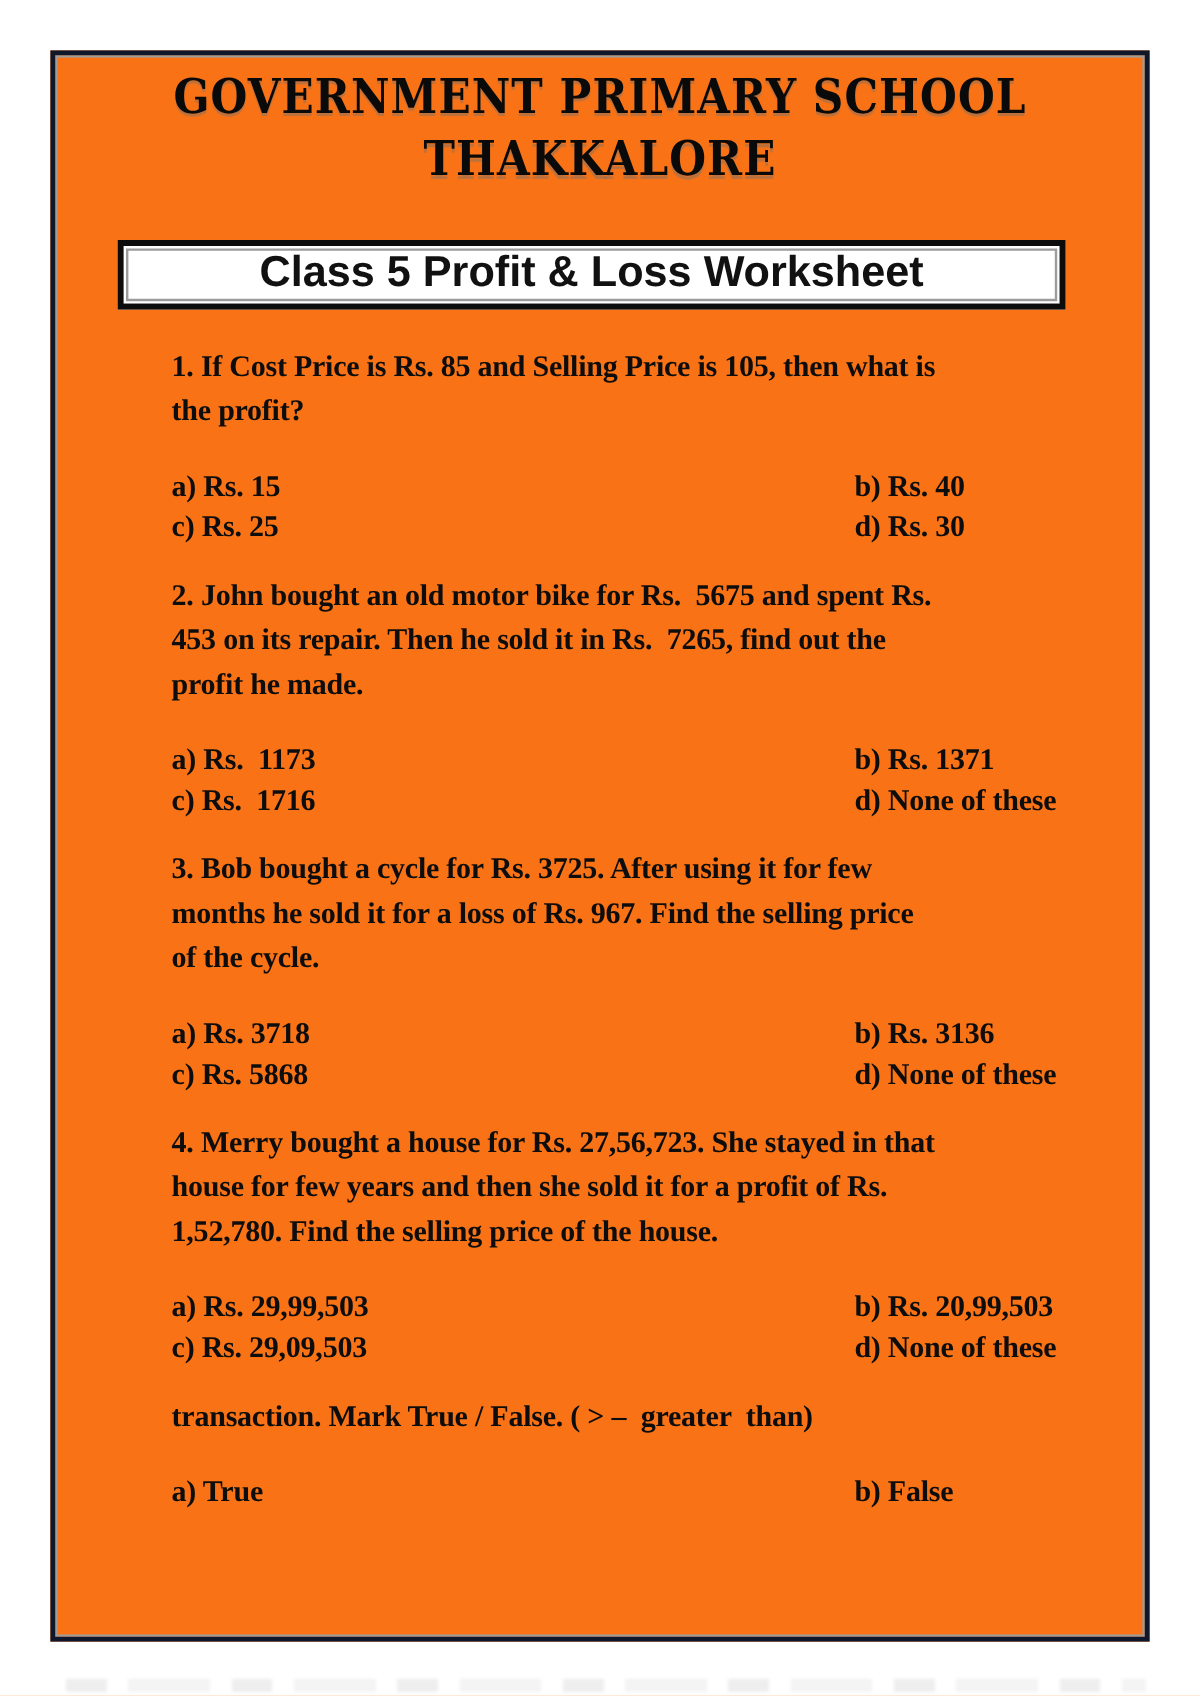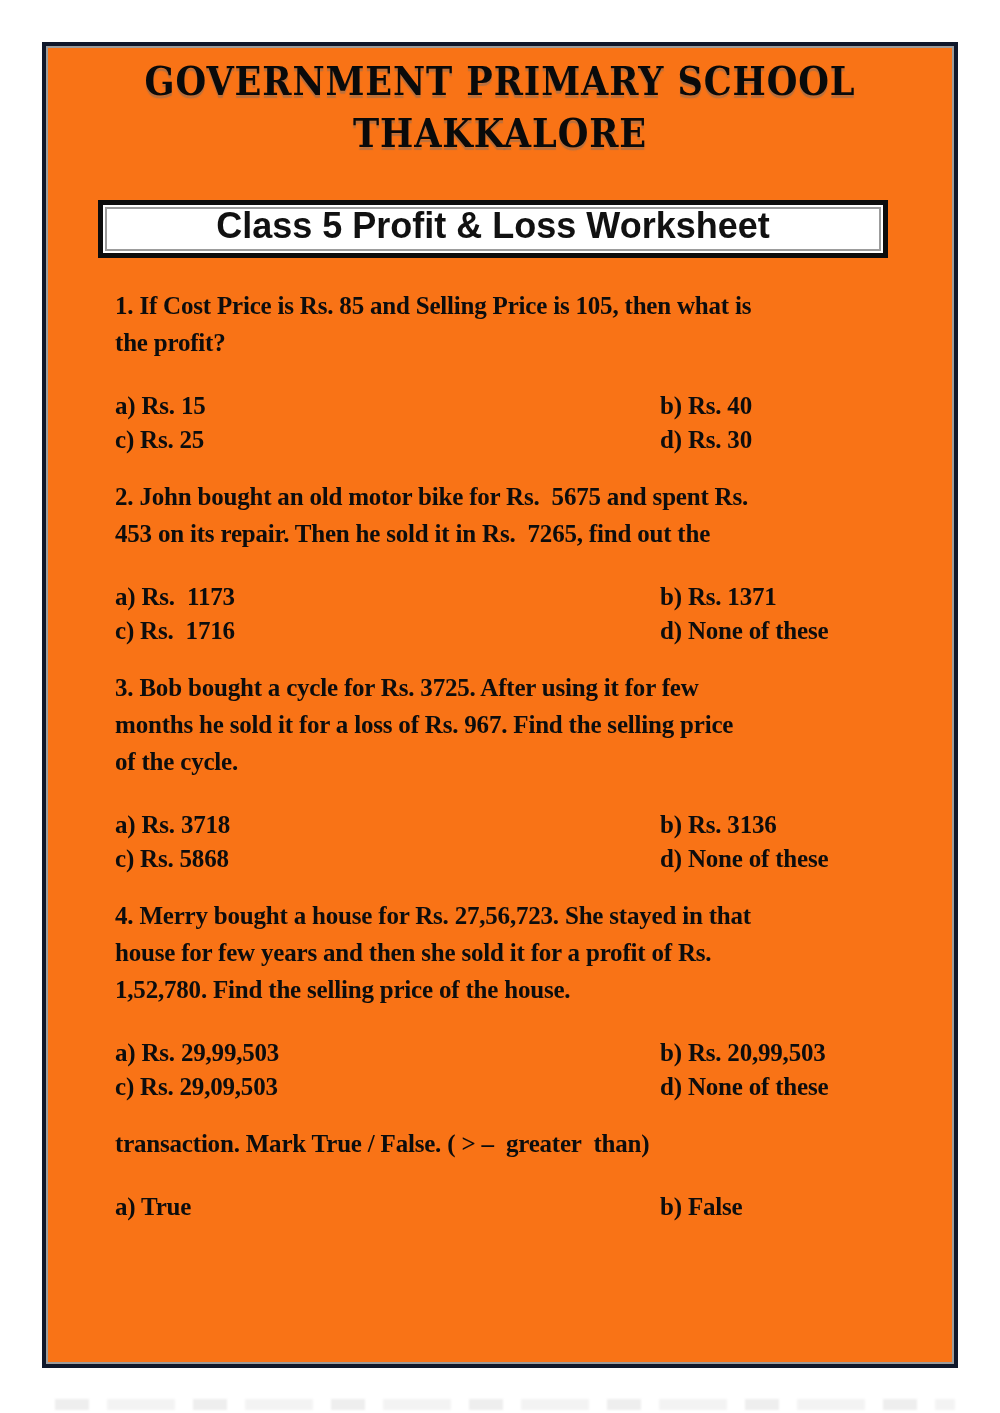--- a/index.html
+++ b/index.html
@@ -59,38 +59,40 @@
     font-size: 36px;
     color: #111111;
     white-space: nowrap;
   }
   .questions {
     padding-left: 69px;
     padding-right: 20px;
   }
   .question {
     margin-top: 21px;
+    margin-left: 28px;
   }
   .question.first {
     margin-top: 29px;
   }
   .q-line {
     font-size: 25px;
     font-weight: bold;
     line-height: 37px;
     letter-spacing: -0.2px;
     white-space: pre;
     color: #0d0d0d;
   }
   .opts {
     margin-top: 28px;
   }
   .opt-row {
     display: grid;
     grid-template-columns: 545px auto;
+    gap: 24px;
   }
   .opt {
     font-size: 25px;
     font-weight: bold;
     line-height: 34px;
     letter-spacing: -0.2px;
     white-space: pre;
     color: #0d0d0d;
     cursor: pointer;
     justify-self: start;
@@ -136,20 +138,21 @@
         <div class="opt-row">
           <div class="opt">c) Rs. 25</div>
           <div class="opt">d) Rs. 30</div>
         </div>
       </div>
     </div>
 
     <div class="question">
       <div class="q-line">2. John bought an old motor bike for Rs.  5675 and spent Rs.</div>
       <div class="q-line">453 on its repair. Then he sold it in Rs.  7265, find out the</div>
+      <div class="q-line">profit he made.</div>
       <div class="opts">
         <div class="opt-row">
           <div class="opt">a) Rs.  1173</div>
           <div class="opt">b) Rs. 1371</div>
         </div>
         <div class="opt-row">
           <div class="opt">c) Rs.  1716</div>
           <div class="opt">d) None of these</div>
         </div>
       </div>

